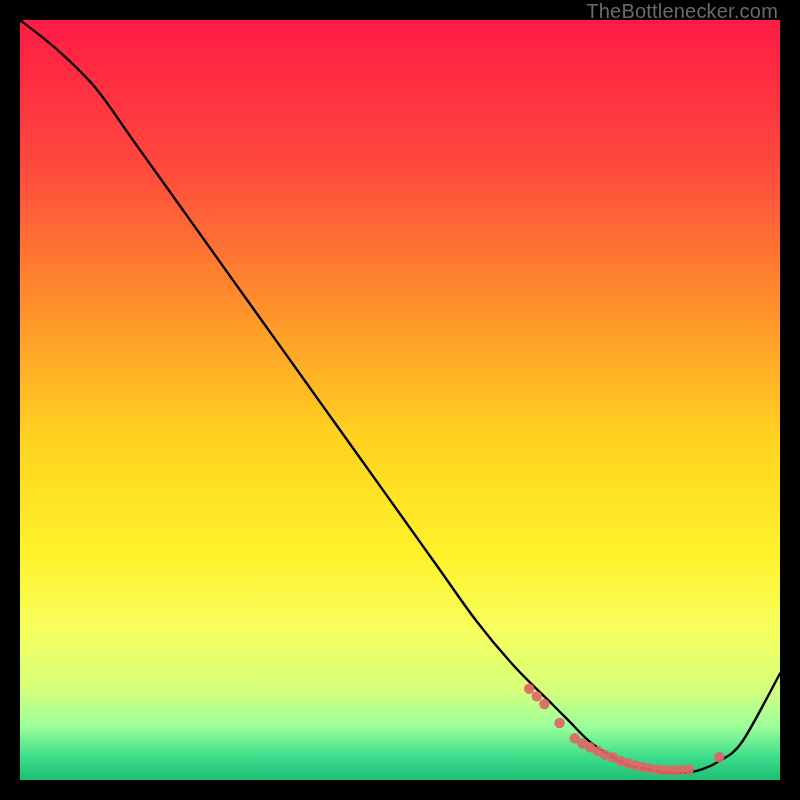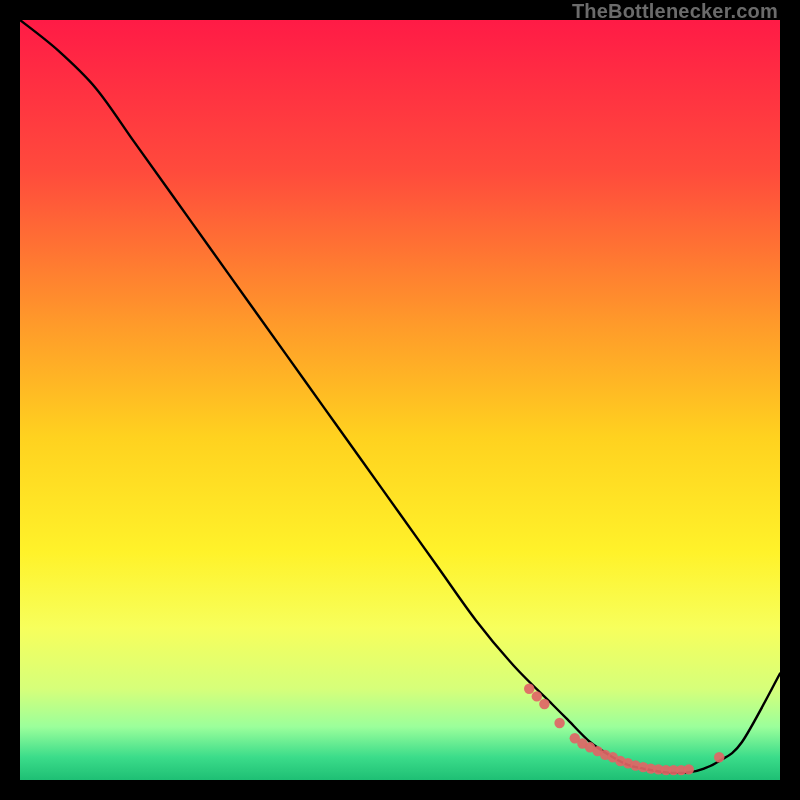--- a/index.html
+++ b/index.html
@@ -18,21 +18,21 @@
     width: 760px;
     height: 760px;
     background: #000;
   }
   .watermark {
     position: absolute;
     top: 0px;
     right: 22px;
     color: #6b6b6b;
     font-size: 20px;
-    font-weight: 700;
+    font-weight: 400;
     letter-spacing: 0.2px;
     z-index: 5;
     user-select: none;
   }
   svg {
     display: block;
   }
 </style>
 </head>
 <body>

